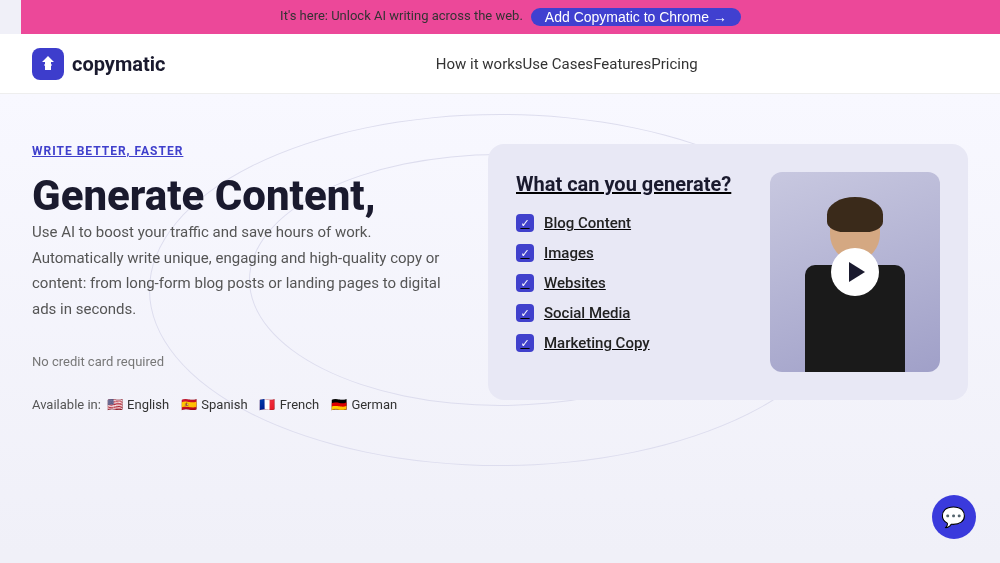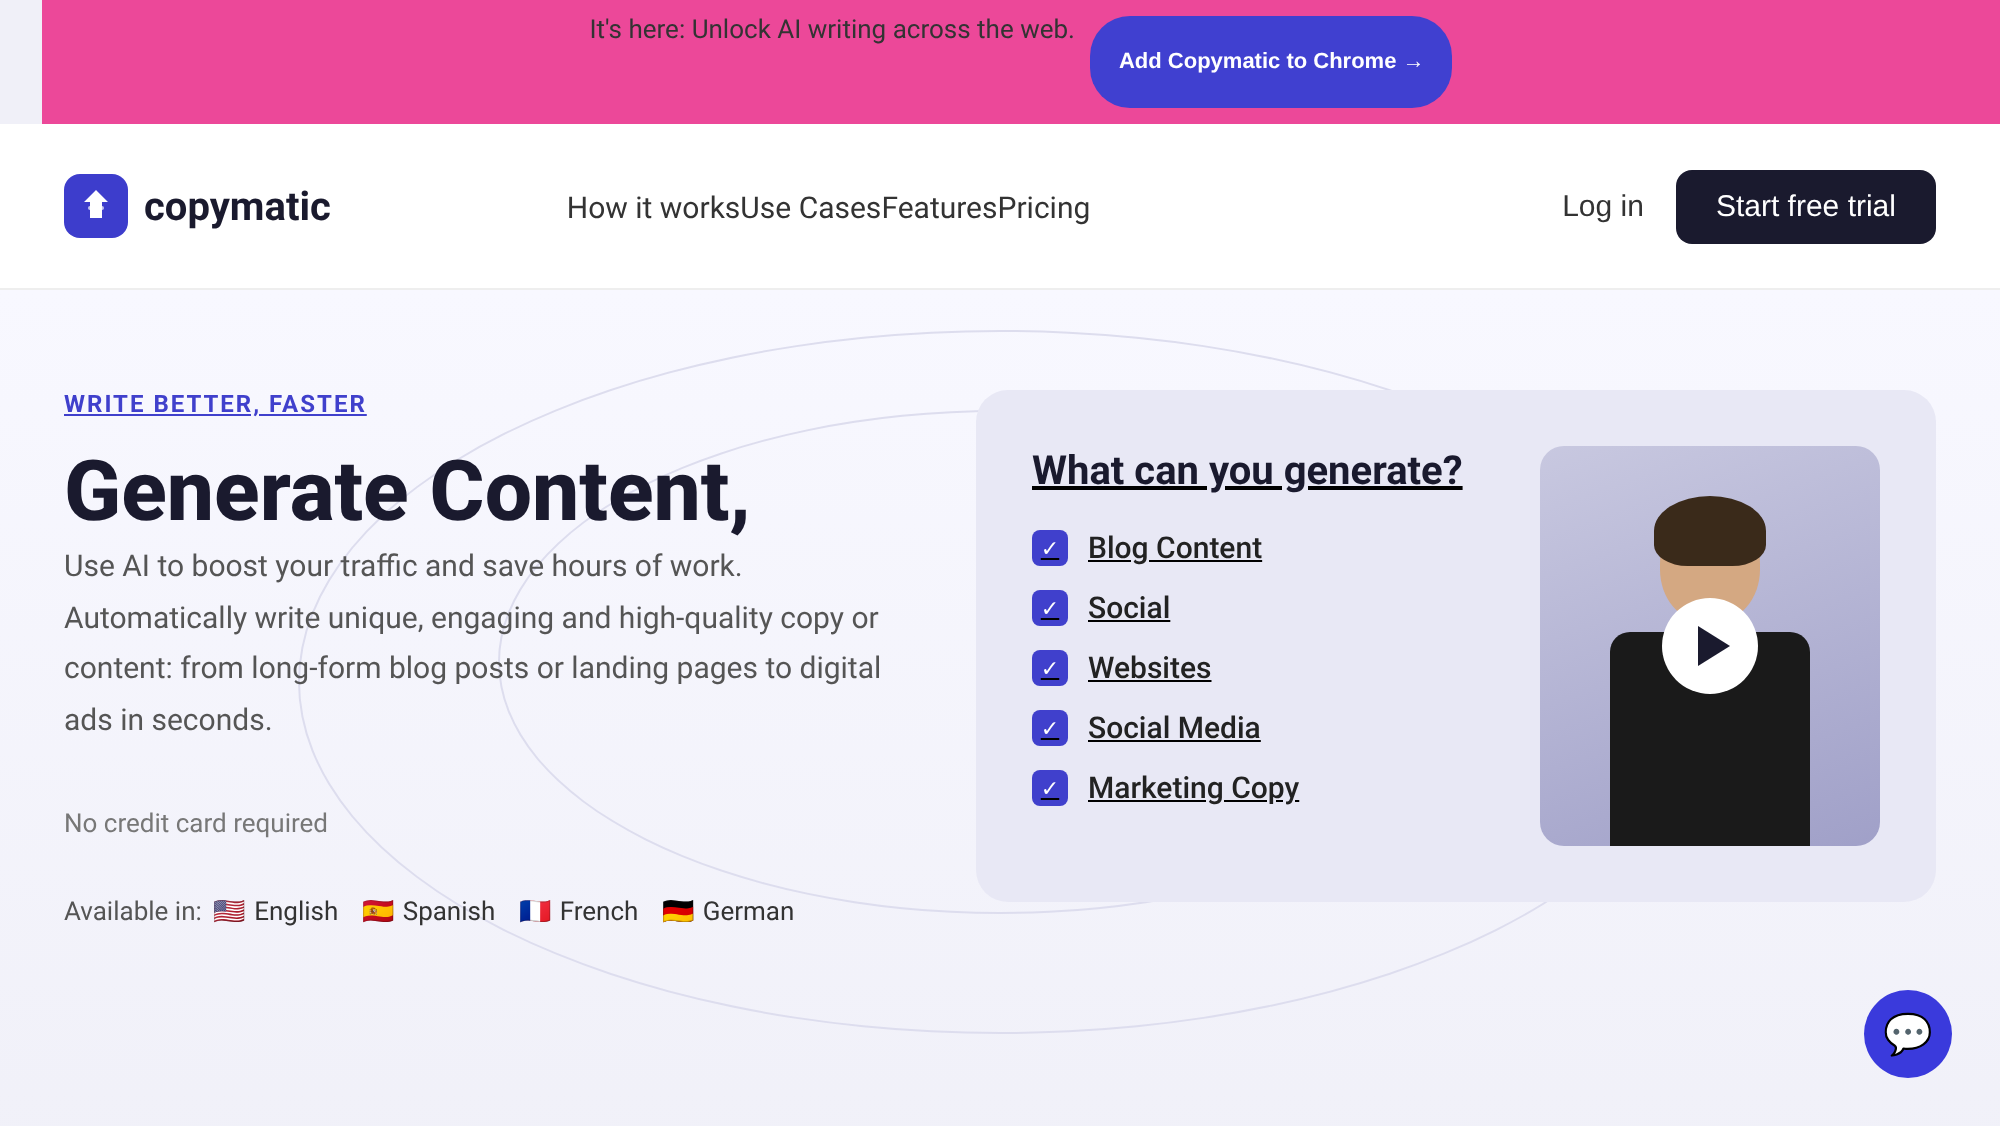--- a/index.html
+++ b/index.html
@@ -16,33 +16,33 @@
       align-items: flex-start;
       justify-content: center;
       gap: 8px;
       margin-left: 21px;
     }
     .banner-cta {
       background: #4040d0;
       color: white;
       border: none;
       border-radius: 20px;
-      padding: 17px 14px;
-      font-size: 11px;
-      cursor: pointer;
-      font-weight: 700;
+      padding: 1px 14px;
+      font-size: 14px;
+      cursor: pointer;
+      font-weight: 400;
     }
 
     
     .navbar {
       background: white;
       display: flex;
       align-items: center;
       padding: 0 32px;
-      height: 83px;
+      height: 60px;
       border-bottom: 1px solid #eee;
     }
     .logo {
       display: flex;
       align-items: center;
       gap: 8px;
       font-weight: 700;
       font-size: 20px;
       color: #1a1a2e;
       text-decoration: none;
@@ -353,24 +353,20 @@
     <span>copymatic</span>
   </a>
 
   <ul class="nav-links">
     <li><a href="#">How it works</a></li>
     <li><a href="#">Use Cases</a></li>
     <li><a href="#">Features</a></li>
     <li><a href="#">Pricing</a></li>
   </ul>
 
-  <div class="nav-right">
-    <button class="login-btn">Log in</button>
-    <button class="trial-btn">Start free trial</button>
-  </div>
 </nav>
 
 <div class="main">
 
   <div class="left-col">
     <div class="write-better">WRITE BETTER, FASTER</div>
     <h1 class="hero-title">
       <span>Generate Content,</span><br>
     </h1>
     <p class="hero-desc">Use AI to boost your traffic and save hours of work. Automatically write unique, engaging and high-quality copy or content: from long-form blog posts or landing pages to digital ads in seconds.</p>
@@ -409,21 +405,21 @@
     <div class="generate-card">
       <div class="card-left">
         <div class="card-title">What can you generate?</div>
         <ul class="check-list">
           <li class="check-item">
             <div class="check-box">✓</div>
             <span>Blog Content</span>
           </li>
           <li class="check-item">
             <div class="check-box">✓</div>
-            <span>Social</span>
+            <span>Images</span>
           </li>
           <li class="check-item">
             <div class="check-box">✓</div>
             <span>Websites</span>
           </li>
           <li class="check-item">
             <div class="check-box">✓</div>
             <span>Social Media</span>
           </li>
           <li class="check-item">

